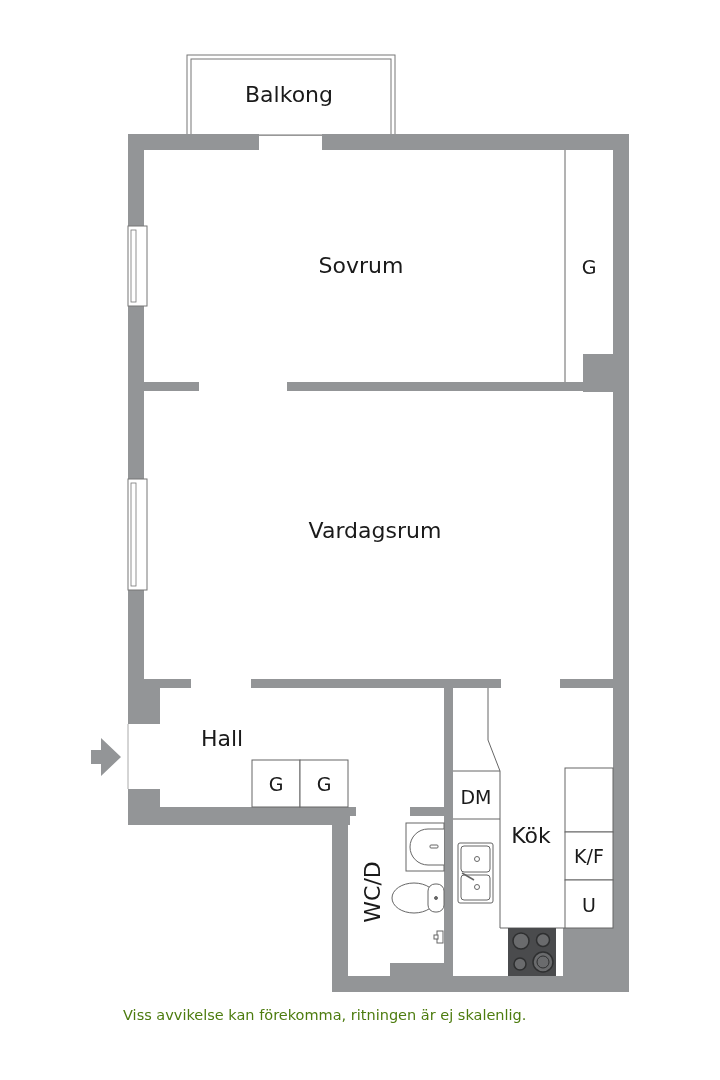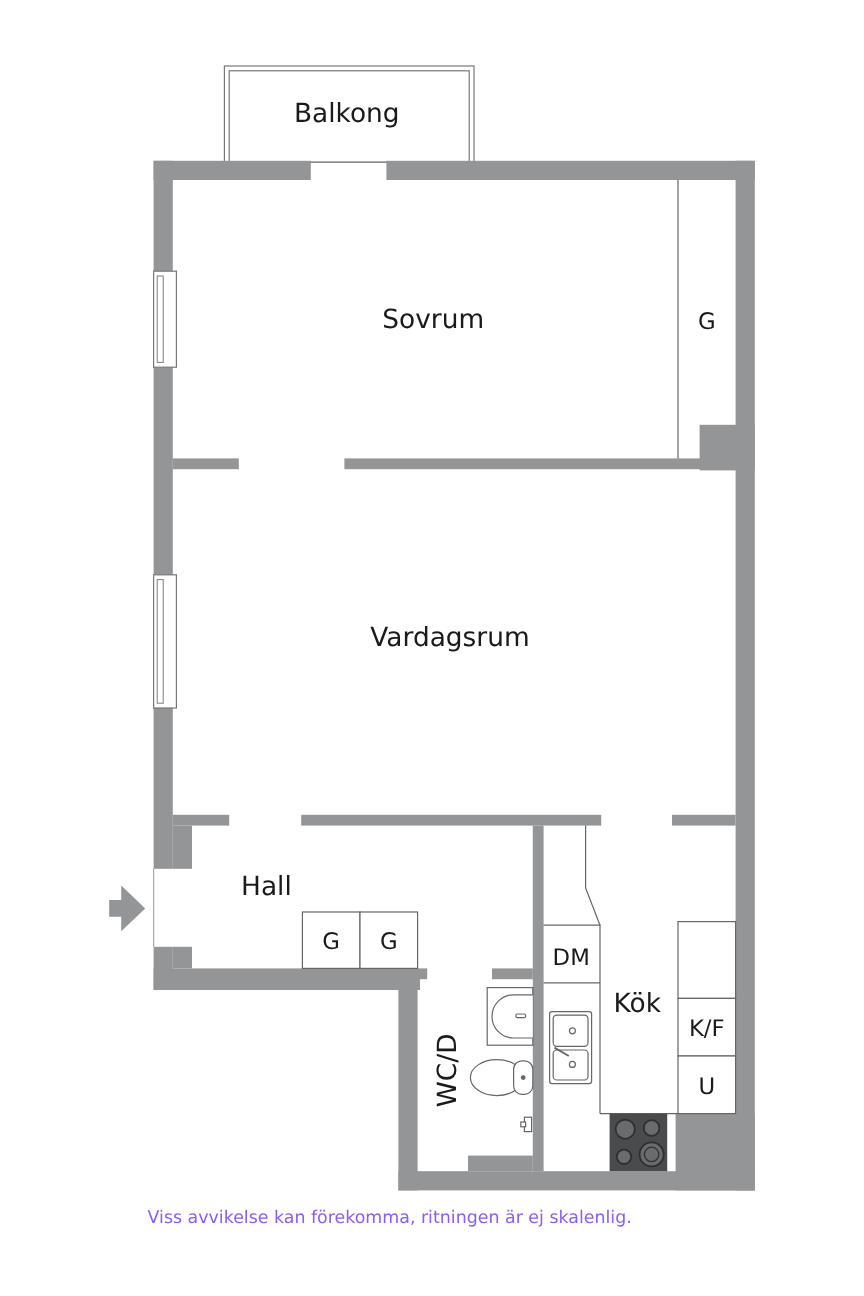--- a/index.html
+++ b/index.html
@@ -2,21 +2,21 @@
 <html><head>
   <meta charset="utf-8">
   <style>
     html, body { margin: 0; padding: 0; background: #ffffff; }
     body { width: 720px; height: 1080px; position: relative; overflow: hidden;
            font-family: "DejaVu Sans", "Liberation Sans", sans-serif; }
     svg { position: absolute; left: 0; top: 0; }
     .lbl { font-family: "DejaVu Sans", "Liberation Sans", sans-serif; fill: #1a1a1a; }
     .room-label { font-size: 22px; }
     .fix-label { font-size: 19px; }
-    .note { position: absolute; left: 123px; top: 1007px; font-size: 14.5px; color: #8b5cf6;
+    .note { position: absolute; left: 123px; top: 1007px; font-size: 14.5px; color: #4d7c0f;
             font-family: "DejaVu Sans", "Liberation Sans", sans-serif; white-space: nowrap; }
   </style>
 </head>
 <body>
 
 <svg width="720" height="1080" viewBox="0 0 720 1080" xmlns="http://www.w3.org/2000/svg">
 
   <g>
     <rect x="187" y="55" width="208" height="80" fill="#fff" stroke="#777" stroke-width="1"></rect>
     <rect x="191" y="59" width="200" height="76" fill="#fff" stroke="#777" stroke-width="1"></rect>

